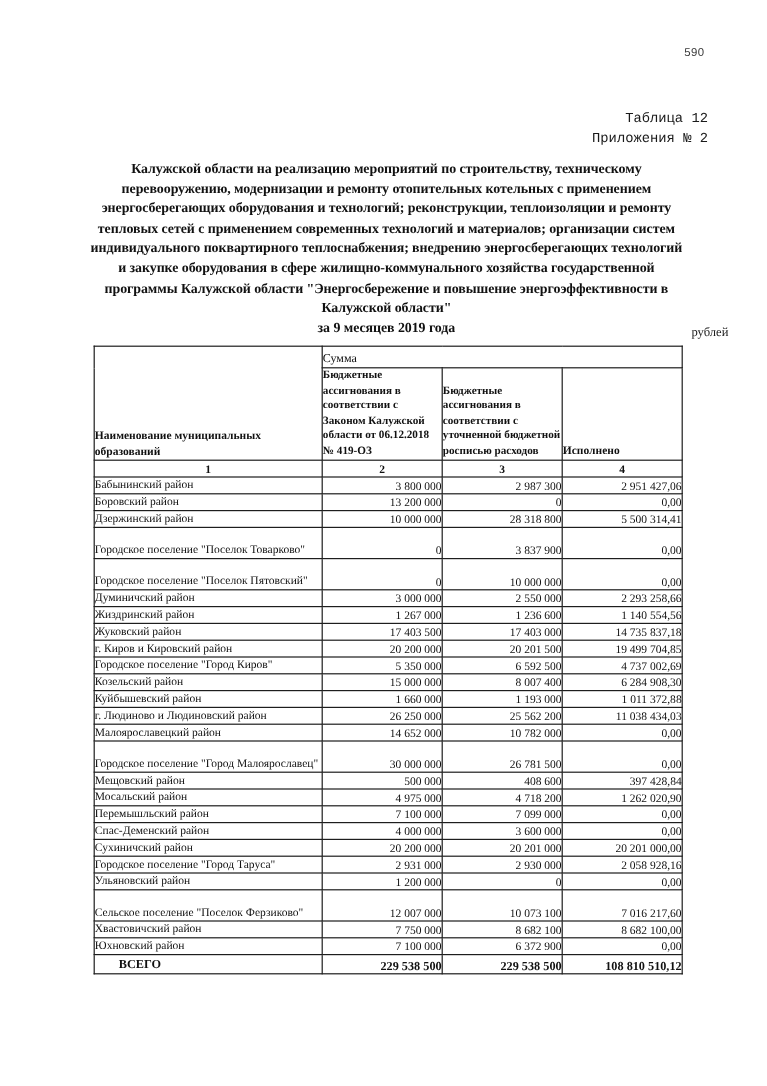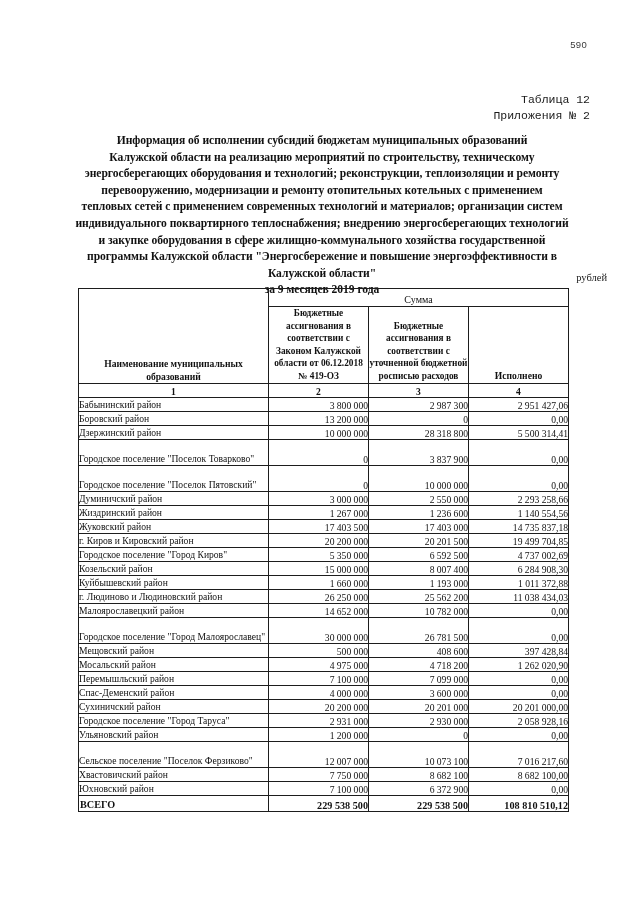--- a/index.html
+++ b/index.html
@@ -92,21 +92,20 @@
     color: #111111;
   }
   table.fin td, table.fin th {
     border: 1px solid #1d1d1d;
     padding: 0;
     vertical-align: bottom;
   }
 
   
   .hd {
-    text-align: center;
     font-weight: bold;
     vertical-align: middle;
     line-height: 13.4px;
     padding: 2px 3px;
     font-size: 9.5px;
   }
   .hd-sum {
     height: 17px;
     font-weight: normal;
     font-size: 10px;
@@ -154,42 +153,41 @@
   tr.r-2 td { height: 25px; }
 
   
   tr.total td {
     font-weight: bold;
     font-size: 10.2px;
     height: 15px;
     border-top: 1.6px solid #111;
     padding-left: 24px;
   }
-  tr.total td.c-name { padding-left: 1px; }
+  tr.total td.c-name { padding-left: 20px; }
 
   
   table.fin { border: 1.4px solid #111; }
 </style>
 </head>
 <body>
 
 <div class="page">
 
   <div class="page-number">590</div>
 
   <div class="caption-block">
     <div>Таблица 12</div>
     <div>Приложения № 2</div>
   </div>
 
   <div class="doc-title">
-      <span class="ln">Информация об исполнении субсидий  бюджетам муниципальных образований</span>
       <span class="ln">Калужской области  на реализацию мероприятий по строительству, техническому</span>
+      <span class="ln">перевооружению, модернизации и ремонту отопительных котельных с применением</span>
       <span class="ln">энергосберегающих оборудования и технологий; реконструкции, теплоизоляции и ремонту</span>
-      <span class="ln">перевооружению, модернизации и ремонту отопительных котельных с применением</span>
       <span class="ln">тепловых сетей с применением современных технологий и материалов; организации систем</span>
       <span class="ln">индивидуального поквартирного теплоснабжения; внедрению энергосберегающих технологий</span>
       <span class="ln">и закупке оборудования в сфере жилищно-коммунального хозяйства государственной</span>
       <span class="ln">программы Калужской области "Энергосбережение и повышение энергоэффективности в</span>
       <span class="ln">Калужской области"</span>
       <span class="ln">за 9 месяцев 2019 года</span>
     </div>
 
   <div class="units-label">рублей</div>
 

